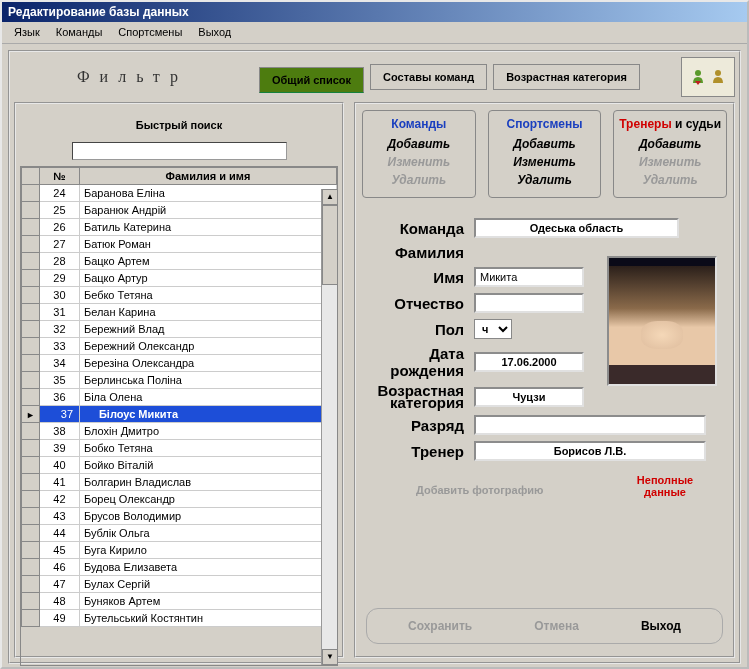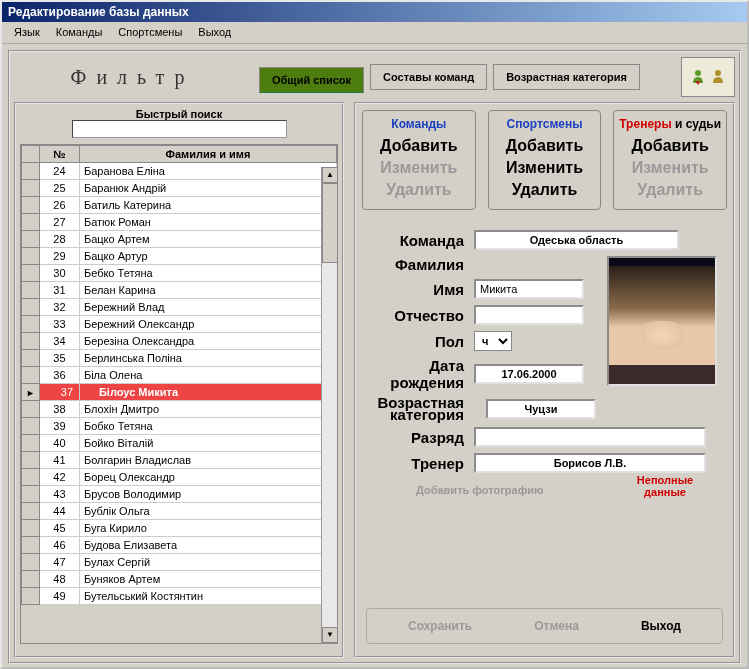--- a/index.html
+++ b/index.html
@@ -3,66 +3,66 @@
 <meta charset="utf-8">
 <style>
   * { box-sizing: border-box; margin: 0; padding: 0; }
   body { font-family: Tahoma, Verdana, sans-serif; font-size: 11px; background: #d4d0c8; width: 749px; height: 669px; overflow: hidden; }
   .window { border: 2px solid #bbb; border-top-color: #e8e8e8; border-left-color: #e8e8e8; width: 749px; height: 669px; background: #d4d0c8; }
   .titlebar { background: linear-gradient(to right, #0a246a, #a6caf0); color: #fff; padding: 3px 6px; font-weight: bold; font-size: 12px; height: 20px; }
   .menubar { background: #d4d0c8; padding: 2px 4px; font-size: 11px; display: flex; gap: 0; border-bottom: 1px solid #aaa; height: 22px; }
   .menubar span { padding: 2px 8px; cursor: default; }
   .main-frame { margin: 6px; border: 2px groove #e8e8e8; padding: 4px; background: #d4d0c8; height: 614px; position: relative; }
   .toprow { display: flex; align-items: center; height: 42px; gap: 8px; }
-  .filter-panel { width: 237px; text-align: center; font-size: 20px; font-family: Georgia, serif; letter-spacing: 10px; color: #333; }
+  .filter-panel { width: 237px; text-align: center; font-size: 16px; font-family: Georgia, serif; letter-spacing: 10px; color: #333; }
   .tabs { display: flex; gap: 6px; flex: 1; align-items: center; }
   .tab { border: 1px solid #888; background: #d4d0c8; padding: 6px 12px; font-weight: bold; font-size: 11px; cursor: default; }
   .tab.active { background: #4d7c0f; border-bottom: 1px solid #15803d; position: relative; top: 3px; }
   .icon-box { width: 54px; height: 40px; border: 1px solid #888; background: #edeada; display: flex; align-items: center; justify-content: center; gap: 4px; }
   .icon-green { width:16px; height:16px; display:inline-block; }
   .icon-red { width:16px; height:16px; display:inline-block; }
   .columns { display: flex; gap: 10px; margin-top: 4px; }
   .left-col { width: 330px; border: 2px groove #e8e8e8; padding: 4px; height: 556px; }
   .right-col { flex: 1; border: 2px groove #e8e8e8; padding: 6px; height: 556px; background: #d4d0c8; }
-  .quick-label { text-align: center; font-weight: bold; margin: 0 0; font-size: 11px; }
+  .quick-label { text-align: center; font-weight: bold; margin: 11px 0; font-size: 11px; }
   .quick-input { width: 215px; margin: 0 auto 6px; display: block; border: 1px inset #999; height: 18px; background: #fff; padding: 0 4px; font-size: 11px; }
   .grid-wrap { border: 1px solid #888; height: 500px; overflow: hidden; position: relative; }
   .grid { width: 100%; border-collapse: collapse; font-size: 11px; }
   .grid th { background: #d4d0c8; border: 1px solid #888; padding: 2px 4px; font-weight: bold; position: sticky; top: 0; }
   .grid td { border: 1px solid #ccc; padding: 1px 4px; background: #fff; height: 17px; white-space: nowrap; }
   .grid .rowmark { width: 16px; background: #d4d0c8 !important; border: 1px solid #888; }
   .grid .num { width: 40px; text-align: center; }
-  .grid tbody tr.selected td:not(.rowmark) { background: #ef4444; color: #fff; padding-left: 19px; }
+  .grid tbody tr.selected td:not(.rowmark) { background: #1d4ed8; color: #fff; padding-left: 19px; }
   .grid tbody tr.selected td.name { font-weight: bold; }
   .grid tbody tr.selected .rowmark::before { content: "►"; font-size: 9px; }
   .vscroll { position: absolute; right: 0; top: 22px; width: 16px; bottom: 0; background: #e8e8e8; border-left: 1px solid #999; }
   .vscroll .arrow { width: 16px; height: 16px; background: #d4d0c8; border: 1px solid #888; text-align: center; font-size: 8px; line-height: 14px; }
   .vscroll .arrow.down { position: absolute; bottom: 0; }
   .vscroll .thumb { position: absolute; left: 0; top: 16px; width: 16px; height: 80px; background: #d4d0c8; border: 1px solid #888; }
   .sections { display: flex; gap: 12px; }
   .sec { flex: 1; border: 1px solid #888; border-radius: 4px; padding: 6px 4px; text-align: center; background: #d4d0c8; }
   .sec-title { font-weight: bold; font-size: 12px; color: #1a3fbf; margin-bottom: 6px; }
   .sec-title.red { color: #d00000; }
   .sec-title .black { color: #000; }
-  .link-btn { display: block; margin: 4px auto; font-size: 16px; font-weight: bold; cursor: default; }
+  .link-btn { display: block; margin: 4px auto; font-size: 12px; font-weight: bold; cursor: default; font-style: italic; }
   .link-btn.disabled { color: #999; }
   .form { margin-top: 20px; }
   .form-row { display: flex; align-items: center; margin: 6px 0; }
   .form-label { width: 112px; text-align: right; padding-right: 10px; font-weight: bold; font-size: 15px; }
   .form-input { border: 2px inset #e0e0e0; background: #fff; padding: 2px 4px; font-size: 11px; height: 20px; }
   .form-input.wide { width: 205px; text-align: center; font-weight: bold; }
   .form-input.wide2 { width: 232px; text-align: center; font-weight: bold; }
   .form-input.med { width: 110px; }
   .form-select { width: 38px; height: 20px; border: 1px solid #888; background: #fff; font-size: 11px; font-weight: bold; padding-left: 3px; }
   .photo-box { position: absolute; right: 16px; top: 152px; width: 110px; height: 130px; border: 2px inset #e0e0e0; overflow: hidden; }
   .photo { width: 100%; height: 100%; background: linear-gradient(to bottom, #0a0a18 0%, #0a0a18 6%, #2a1f1a 6%, #8a6a4a 40%, #e8c8a8 55%, #e8c8a8 85%, #3a2a2a 85%, #3a2a2a 100%); position: relative; }
   .photo::after { content: ""; position: absolute; left: 30%; right: 30%; top: 50%; bottom: 28%; background: radial-gradient(ellipse at center, #f5d8b8 0%, #e0bfa0 90%); border-radius: 40%; }
   .incomplete { color: #d00000; font-weight: bold; font-size: 11px; text-align: center; position: absolute; right: 18px; top: 370px; width: 100px; }
   .add-photo { color: #999; font-weight: bold; font-size: 11px; position: absolute; left: 60px; top: 380px; }
-  .bottom-btns { position: absolute; bottom: 12px; left: 10px; right: 10px; border: 1px solid #aaa; border-radius: 4px; padding: 10px; display: flex; justify-content: space-around; }
+  .bottom-btns { position: absolute; bottom: 12px; left: 10px; right: 10px; border: 1px solid #aaa; border-radius: 12px; padding: 10px; display: flex; justify-content: space-around; }
   .bottom-btns span { font-weight: bold; font-size: 12px; }
   .bottom-btns span.disabled { color: #999; }
   .right-col { position: relative; }
 </style>
 </head>
 <body>
 
 <div class="window">
   <div class="titlebar">Редактирование базы данных</div>
   <div class="menubar">
@@ -289,21 +289,21 @@
           <div class="form-row">
             <div class="form-label">Пол</div>
             <select class="form-select"><option>ч</option></select>
           </div>
           <div class="form-row">
             <div class="form-label">Дата рождения</div>
             <input class="form-input med" style="text-align: center; font-weight: bold;" value="17.06.2000">
           </div>
           <div class="form-row">
             <div class="form-label" style="line-height:12px">Возрастная категория</div>
-            <input class="form-input med" style="text-align: center; font-weight: bold; margin-left: 12px;" value="Чуцзи">
+            <input class="form-input med" style="text-align: center; font-weight: bold;" value="Чуцзи">
           </div>
           <div class="form-row">
             <div class="form-label">Разряд</div>
             <input class="form-input wide2" value="" style="">
           </div>
           <div class="form-row">
             <div class="form-label">Тренер</div>
             <div class="form-input wide2" style="text-align:center;font-weight:bold">Борисов Л.В.</div>
           </div>
         </div>

